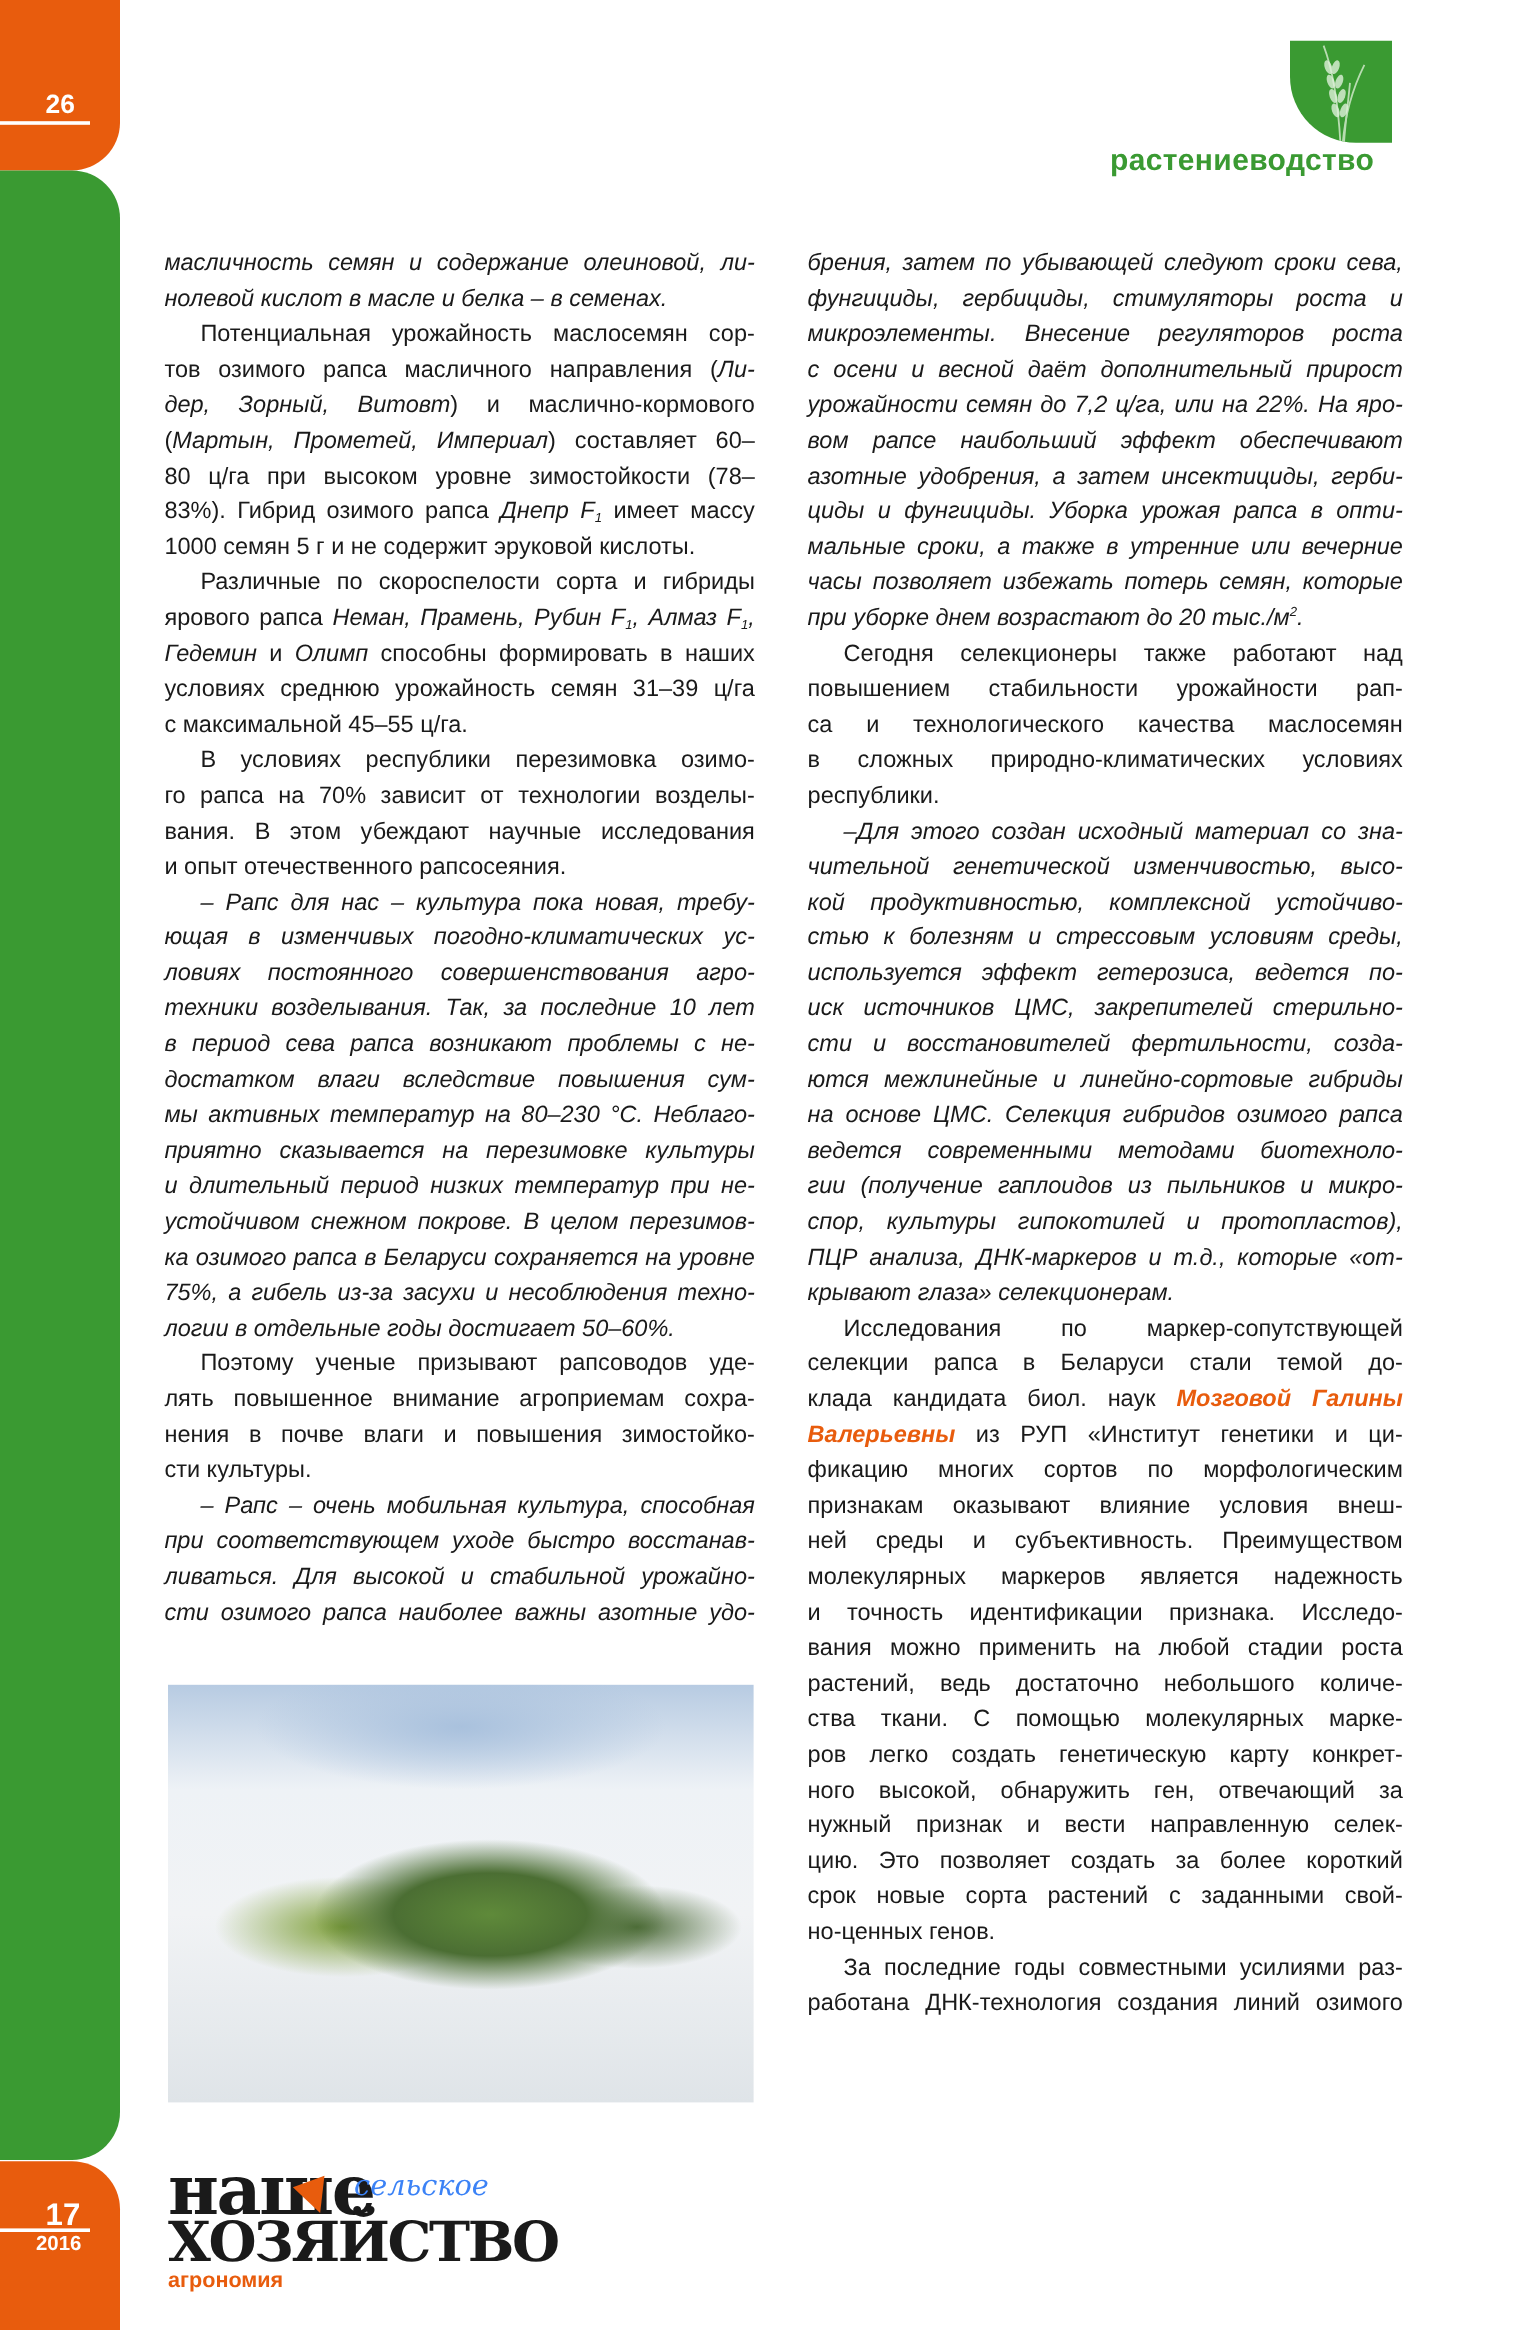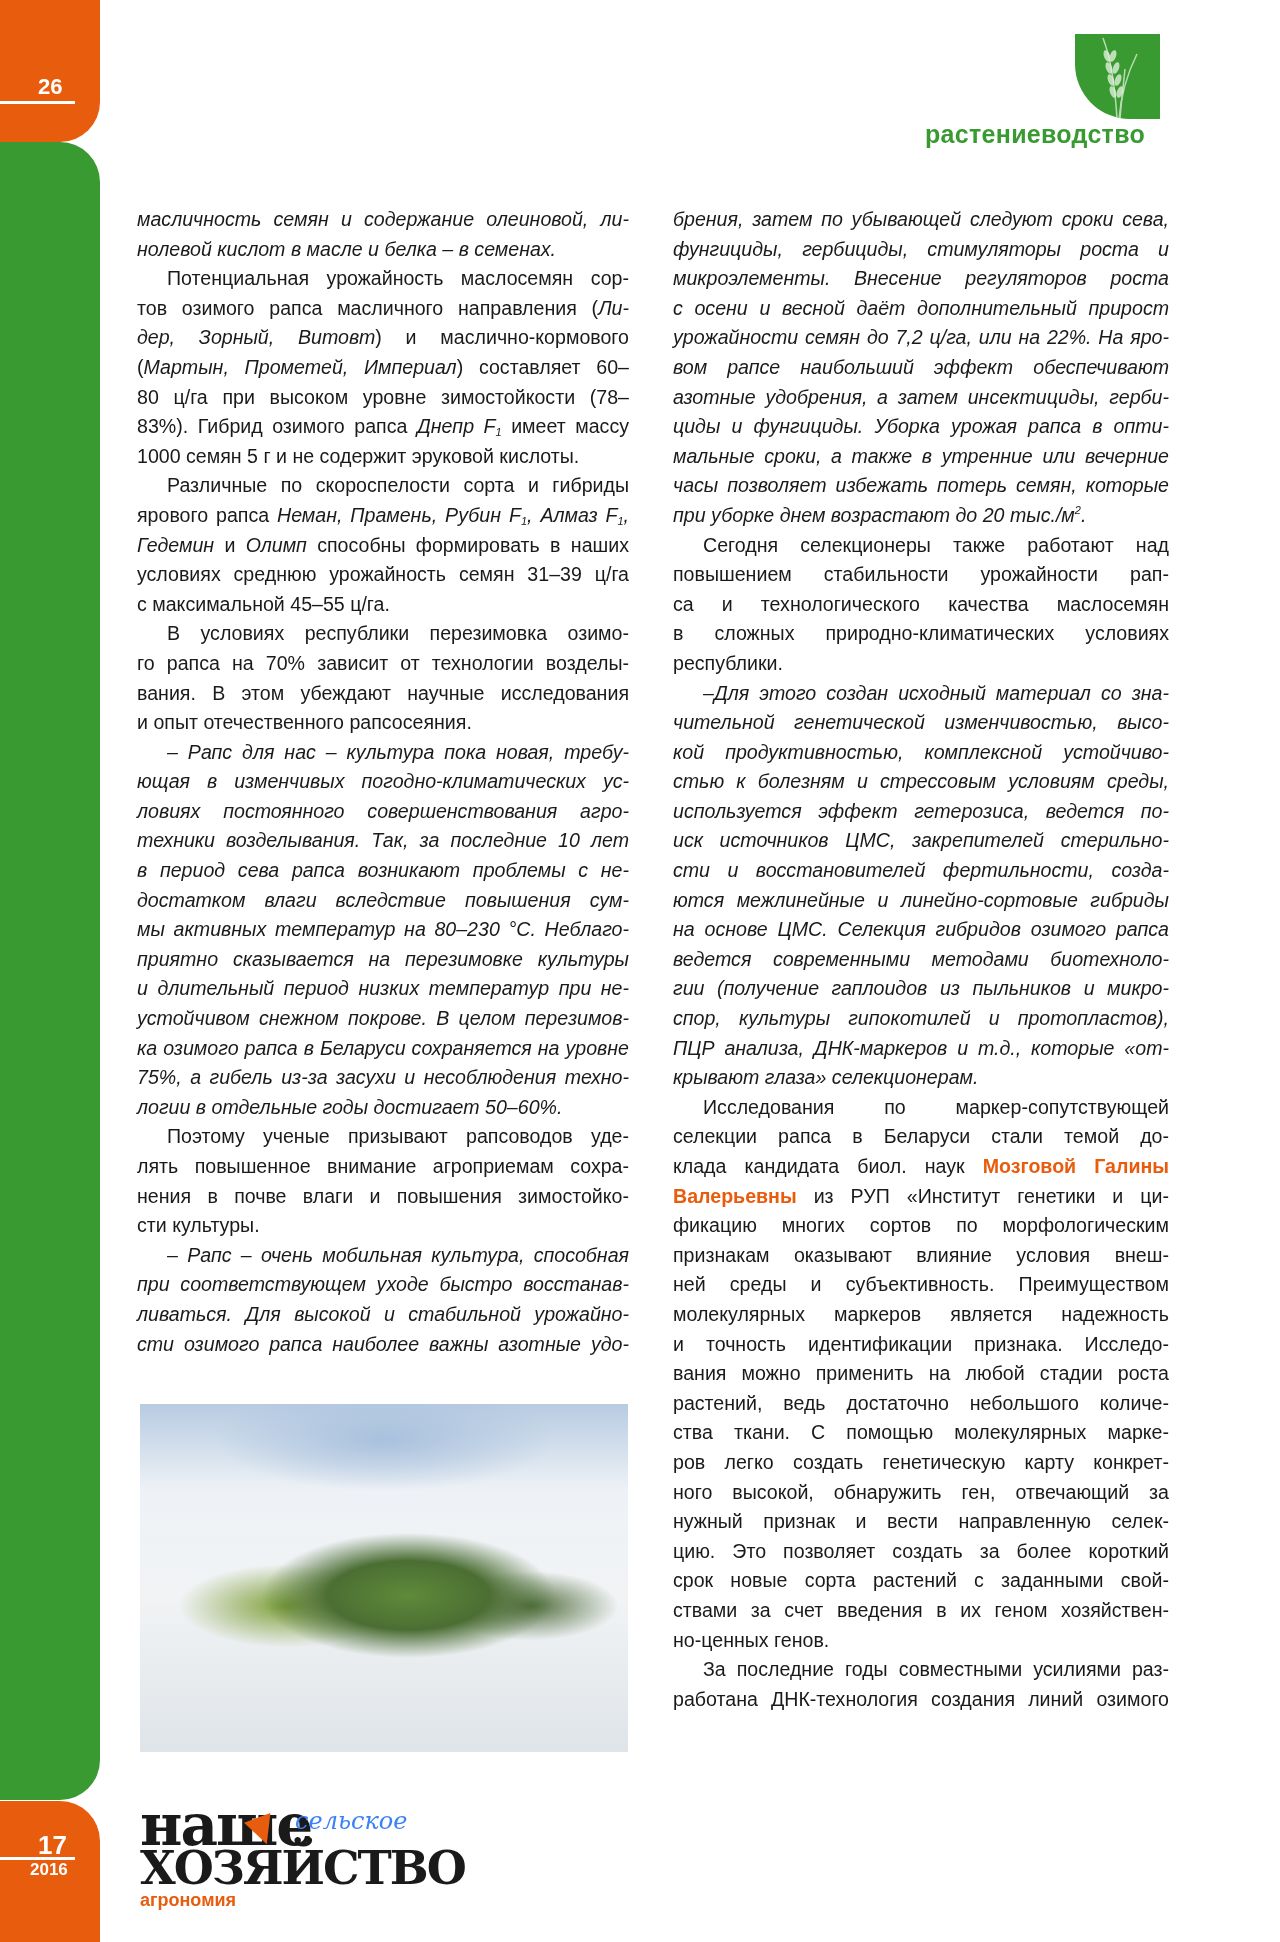--- a/index.html
+++ b/index.html
@@ -21,21 +21,21 @@
                 border-bottom-left-radius:55px; overflow:hidden; }
   .rubric-label { position:absolute; left:925px; top:120px; color:#3a9a32; font-weight:bold; font-size:25px; letter-spacing:0.3px;text-align:right; }
 
   .col { position:absolute; font-size:19.6px; line-height:29.6px; }
   .col-left { left:137px; top:205px; width:492px; }
   .col-right { left:673px; top:205px; width:496px; }
   .ln { display:block; text-align:justify; text-align-last:justify; white-space:nowrap; height:29.6px; overflow:visible; }
   .ln.last { text-align-last:left; }
   .ln.ind { padding-left:30px; }
   .it { font-style:italic; }
-  .hl { color:#e85c0d; font-weight:bold; }
+  .hl { color:#e85c0d; font-weight:bold; font-style:italic; }
   sub { font-size:11px; vertical-align:-3px; line-height:0; }
   sup { font-size:11px; vertical-align:8px; line-height:0; }
 
   .photo { position:absolute; left:140px; top:1404px; width:488px; height:348px;
            background:
              radial-gradient(ellipse 30% 18% at 55% 55%, #5f8a3a 0%, #4b6e33 55%, rgba(75,110,51,0) 100%),
              radial-gradient(ellipse 22% 12% at 30% 58%, #7fa03a 0%, rgba(127,160,58,0) 100%),
              radial-gradient(ellipse 18% 10% at 80% 58%, #4e6c3a 0%, rgba(78,108,58,0) 100%),
              radial-gradient(ellipse 35% 15% at 50% 10%, #a9c1dd 0%, rgba(169,193,221,0) 100%),
              linear-gradient(180deg, #b7cbe2 0%, #eef2f6 25%, #f1f3f5 55%, #dfe4e8 100%); }
@@ -171,21 +171,20 @@
   <span class="ln">молекулярных маркеров является надежность</span>
   <span class="ln">и точность идентификации признака. Исследо-</span>
   <span class="ln">вания можно применить на любой стадии роста</span>
   <span class="ln">растений, ведь достаточно небольшого количе-</span>
   <span class="ln">ства ткани. С помощью молекулярных марке-</span>
   <span class="ln">ров легко создать генетическую карту конкрет-</span>
   <span class="ln">ного высокой, обнаружить ген, отвечающий за</span>
   <span class="ln">нужный признак и вести направленную селек-</span>
   <span class="ln">цию. Это позволяет создать за более короткий</span>
   <span class="ln">срок новые сорта растений с заданными свой-</span>
-  <span class="ln">ствами за счет введения в их геном хозяйствен-</span>
   <span class="ln last">но-ценных генов.</span>
   <span class="ln ind">За последние годы совместными усилиями раз-</span>
   <span class="ln">работана ДНК-технология создания линий озимого</span>
 </div>
 
 <div class="logo">
   <div class="logo-nashe">наше</div>
   <div class="logo-tri"></div>
   <div class="logo-selskoe">сельское</div>
   <div class="logo-hoz" style="text-transform:uppercase;">хозяйство</div>

